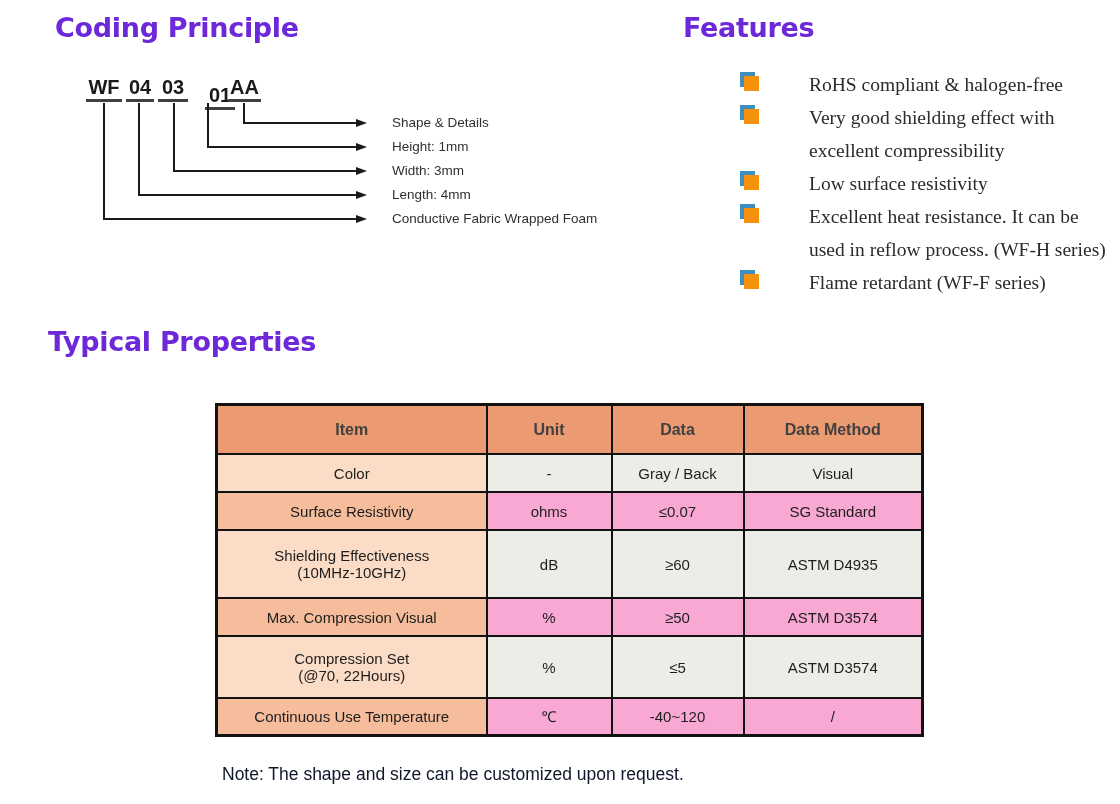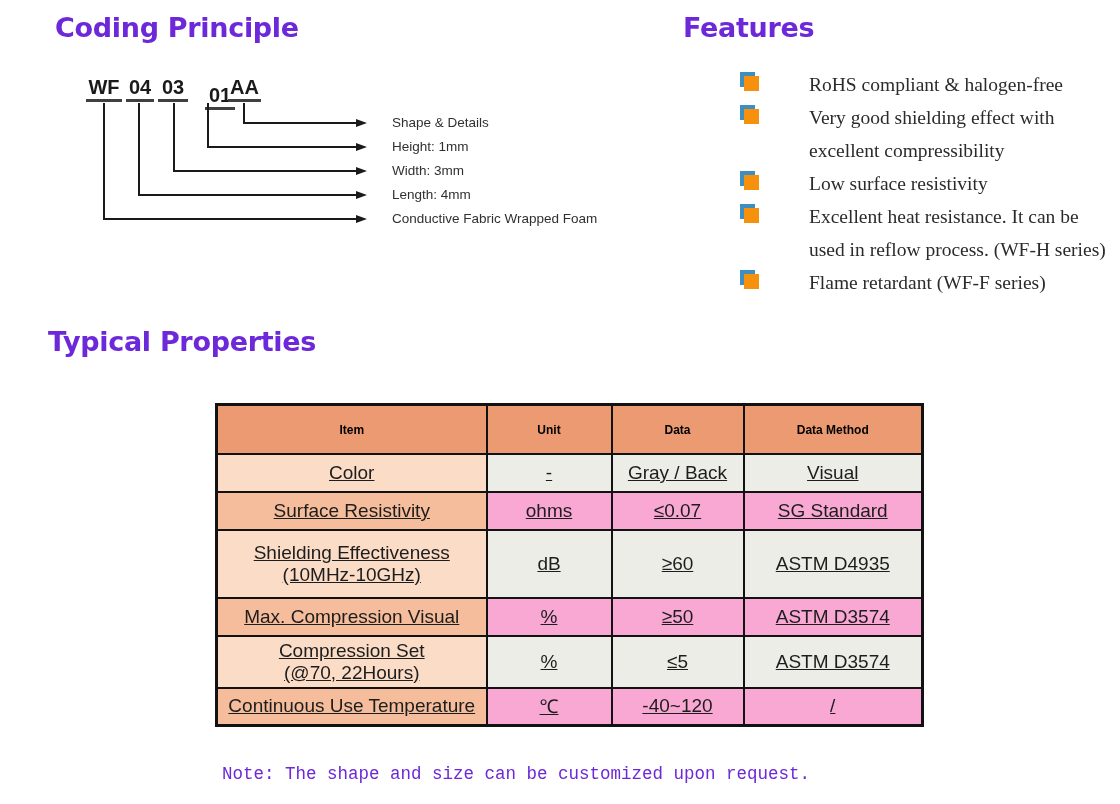--- a/index.html
+++ b/index.html
@@ -40,29 +40,29 @@
   }
   
   table.props{
     position:absolute;left:215px;top:403px;border-collapse:collapse;
     border:3px solid #121212;table-layout:fixed;
   }
   table.props td,table.props th{
     border:2px solid #121212;text-align:center;vertical-align:middle;
     font-family:"Liberation Sans",sans-serif;padding:0 4px;
   }
-  table.props th{background:#EB9A72;font-size:12px;font-weight:700;color:#000000;height:47px;}
-  table.props td{font-size:19px;color:#1d1d1d;white-space:pre-line;text-decoration:underline;}
+  table.props th{background:#EB9A72;font-size:16px;font-weight:700;color:#404040;height:47px;}
+  table.props td{font-size:15px;color:#1d1d1d;white-space:pre-line;}
   tr.light td.item-cell{background:#FBDCC7;}
   tr.light td{background:#EDEDE7;}
   tr.dark td.item-cell{background:#F5BD9B;}
   tr.dark td{background:#f9a8d4;}
   .note{
-    position:absolute;left:222px;top:764px;font-family:Liberation Mono, monospace;
-    font-size:17.5px;color:#6d28d9;white-space:nowrap;
+    position:absolute;left:222px;top:764px;font-family:Liberation Sans, sans-serif;
+    font-size:17.5px;color:#0f172a;white-space:nowrap;
   }
 </style>
 </head>
 <body>
 
 <div class="h1" style="left:55px;top:12px;">Coding Principle</div>
 
 <div>
 
   <span class="code-part" style="left:86px;width:36px;">WF</span>
@@ -157,21 +157,21 @@
     <td>dB</td>
     <td>≥60</td>
     <td>ASTM D4935</td>
   </tr>
   <tr class="dark" style="height:38px;">
     <td class="item-cell">Max. Compression Visual</td>
     <td>%</td>
     <td>≥50</td>
     <td>ASTM D3574</td>
   </tr>
-  <tr class="light" style="height:52px;">
+  <tr class="light" style="height:62px;">
     <td class="item-cell">Compression Set
 (@70, 22Hours)</td>
     <td>%</td>
     <td>≤5</td>
     <td>ASTM D3574</td>
   </tr>
   <tr class="dark" style="height:37px;">
     <td class="item-cell">Continuous Use Temperature</td>
     <td>℃</td>
     <td>-40~120</td>

